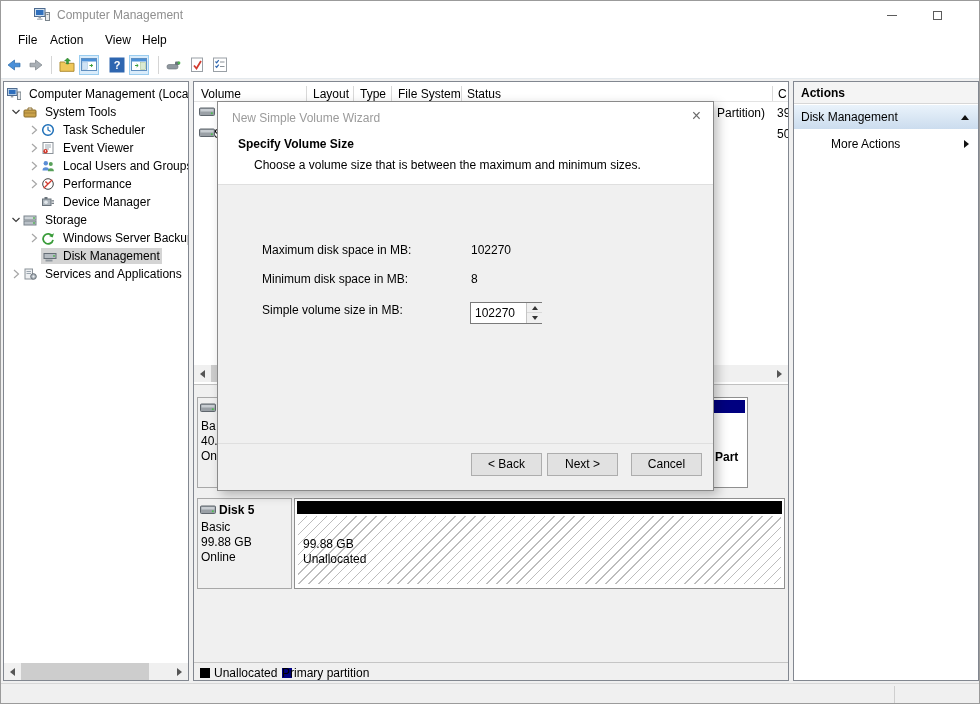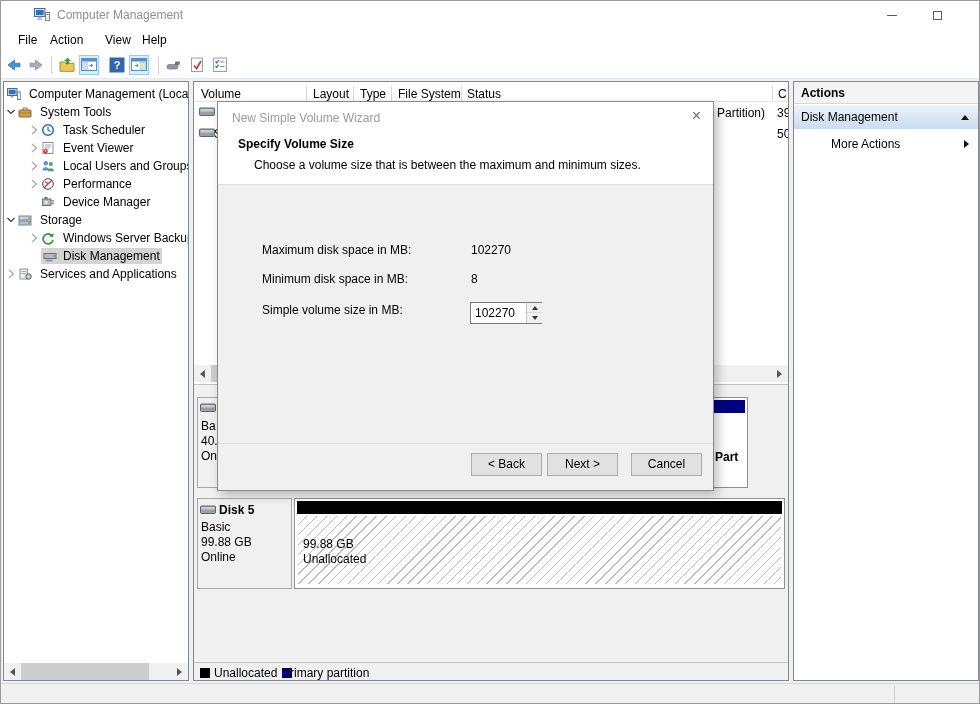--- a/index.html
+++ b/index.html
@@ -25,21 +25,21 @@
   .toolbar { position:absolute; left:0; top:50px; width:100%; height:28px; background:#fff; border-bottom:1px solid #e4e9ed; }
   .tbtn { position:absolute; top:4px; width:20px; height:20px; display:flex; align-items:center; justify-content:center; }
   .tbtn.toggled { background:#d9ecfb; border:1px solid #9acdf0; }
   .tsep { position:absolute; top:5px; width:1px; height:18px; background:#d5d5d5; }
   
   .mainarea { position:absolute; left:0; top:78px; width:980px; height:604px; background:#f0f0f0; }
   
   .tree { position:absolute; left:2px; top:2px; width:186px; height:600px; background:#fff; border:1px solid #828790; overflow:hidden; }
   .treebody { position:absolute; left:0; top:3px; right:0; }
   .trow { height:18px; display:flex; align-items:center; white-space:nowrap; }
-  .lvl0 { padding-left:3px; } .lvl1 { } .lvl2 { padding-left:23px; }
+  .lvl0 { padding-left:3px; } .lvl1 { padding-left:5px; } .lvl2 { padding-left:23px; }
   .chev { width:14px; height:14px; flex:0 0 14px; }
   .ticon { width:16px; height:14px; flex:0 0 16px; margin-right:4px; }
   .tlabel { padding:1px 2px; }
   .selbox { display:flex; align-items:center; background:#d4d4d4; padding:1px 2px 1px 0; }
   .selbox .ticon { margin-left:2px; }
   .hscroll { position:absolute; left:0; right:0; bottom:0; height:17px; background:#f0f0f0; display:flex; align-items:center; }
   .sb-btn { width:17px; height:17px; display:flex; align-items:center; justify-content:center; flex:0 0 17px; }
   .tri-left { width:0; height:0; border-top:4px solid transparent; border-bottom:4px solid transparent; border-right:5px solid #555; }
   .tri-right { width:0; height:0; border-top:4px solid transparent; border-bottom:4px solid transparent; border-left:5px solid #555; }
   .sb-track { position:relative; flex:1; height:17px; }

